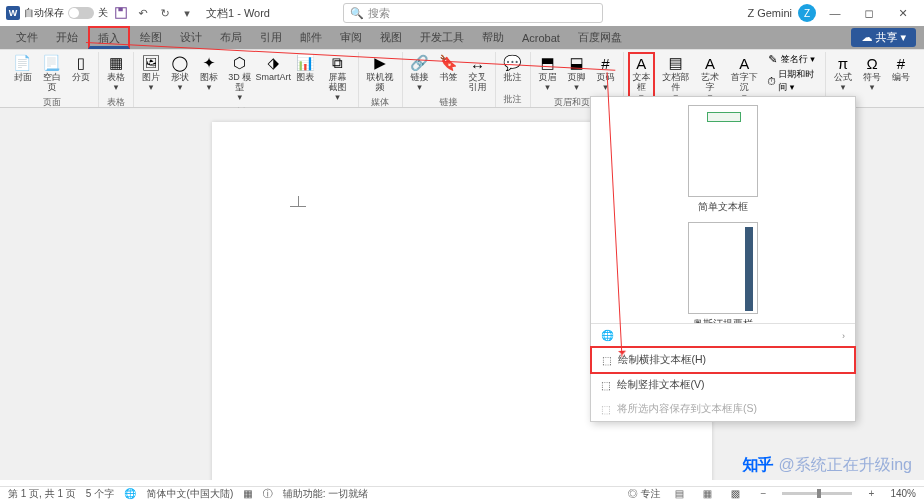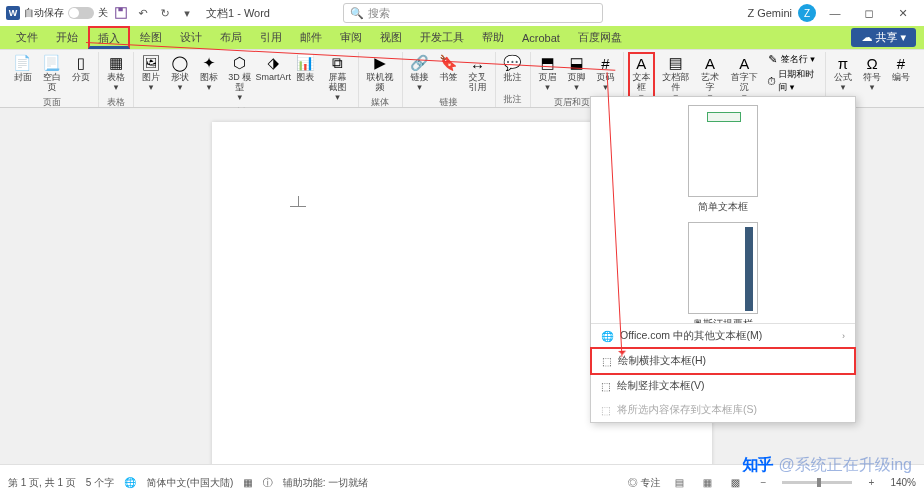--- a/index.html
+++ b/index.html
@@ -13,21 +13,21 @@
 .titlebar .toggle::after { content: ''; position: absolute; left: 1px; top: 1px; width: 10px; height: 10px; background: #fff; border-radius: 50%; }
 .titlebar .qat-btn { width: 18px; height: 18px; display: flex; align-items: center; justify-content: center; color: #555; cursor: pointer; }
 .titlebar .doc-title { margin-left: 6px; font-size: 11px; color: #444; }
 .titlebar .spacer { flex: 1; }
 .titlebar .search { width: 260px; height: 20px; border: 1px solid #ccc; border-radius: 3px; display: flex; align-items: center; padding: 0 6px; gap: 4px; color: #888; font-size: 11px; margin-right: 140px; }
 .titlebar .user { display: flex; align-items: center; gap: 6px; font-size: 11px; color: #444; }
 .titlebar .avatar { width: 18px; height: 18px; background: #1ba1e2; border-radius: 50%; display: flex; align-items: center; justify-content: center; color: #fff; font-size: 10px; }
 .titlebar .winbtn { width: 30px; height: 20px; display: flex; align-items: center; justify-content: center; color: #555; cursor: pointer; }
 
 
-.tabs { height: 24px; display: flex; align-items: center; padding: 0 8px; gap: 2px; background: #bef264; border-bottom: 1px solid #e0e0e0; }
+.tabs { height: 24px; display: flex; align-items: center; padding: 0 8px; gap: 2px; background: #a3a3a3; border-bottom: 1px solid #e0e0e0; }
 .tab { padding: 3px 8px; font-size: 11px; color: #444; cursor: pointer; }
 .tab.active { border: 2px solid #e33; border-bottom: 3px solid #2b579a; padding-bottom: 0; }
 .tabs .right { margin-left: auto; display: flex; gap: 6px; }
 .share-btn { background: #2b579a; color: #fff; padding: 2px 10px; border-radius: 3px; font-size: 11px; display: flex; align-items: center; gap: 3px; }
 
 
 .ribbon { height: 58px; background: #f4f4f4; border-bottom: 1px solid #d0d0d0; display: flex; padding: 2px 6px 0; position: relative; }
 .group { display: flex; flex-direction: column; align-items: center; padding: 0 4px; border-right: 1px solid #e0e0e0; }
 .group:last-child { border-right: none; }
 .group-items { display: flex; gap: 3px; align-items: flex-start; flex: 1; }
@@ -69,21 +69,21 @@
 .gallery-footer { border-top: 1px solid #e0e0e0; }
 .gallery-menu { padding: 5px 10px; font-size: 10.5px; color: #444; display: flex; align-items: center; gap: 6px; cursor: pointer; }
 .gallery-menu.disabled { color: #aaa; cursor: default; }
 .gallery-menu.highlight { border: 2px solid #e33; margin: -1px; }
 .gallery-menu .arrow { margin-left: auto; color: #888; font-size: 9px; }
 .gallery::-webkit-scrollbar, .gallery-scroll::-webkit-scrollbar { width: 10px; }
 .gallery-scroll::-webkit-scrollbar-thumb { background: #c0c0c0; border-radius: 4px; }
 .gallery-scroll::-webkit-scrollbar-track { background: #f0f0f0; }
 
 
-.statusbar { position: absolute; bottom: 0; left: 0; right: 0; height: 36px; background: #fff; border-top: 1px solid #e0e0e0; display: flex; align-items: center; padding: 0 8px; font-size: 10px; color: #555; gap: 10px; }
+.statusbar { position: absolute; bottom: 0; left: 0; right: 0; height: 14px; background: #fff; border-top: 1px solid #e0e0e0; display: flex; align-items: center; padding: 0 8px; font-size: 10px; color: #555; gap: 10px; }
 .statusbar .spacer { flex: 1; }
 .statusbar .viewbtn { width: 18px; display: flex; justify-content: center; cursor: pointer; color: #666; }
 .zoom-slider { width: 70px; height: 3px; background: #ccc; position: relative; }
 .zoom-slider::after { content: ''; position: absolute; left: 50%; top: -3px; width: 4px; height: 9px; background: #888; }
 
 
 .watermark { position: absolute; bottom: 24px; right: 12px; font-size: 16px; color: rgba(80,120,200,.55); display: flex; gap: 6px; font-weight: 500; pointer-events: none; z-index: 30; }
 .watermark .zh { color: #06f; font-weight: bold; letter-spacing: -1px; }
 
 svg { display: block; }
@@ -336,21 +336,20 @@
           <div class="thumb">
             <div class="tb5b"></div>
           </div>
           <div class="cap">花丝提要栏</div>
         </div>
       </div>
   </div>
   <div class="gallery-footer" id="gallery-footer">
       <div class="gallery-menu">
         <span>🌐</span>
-        <span>Office.com 中的其他文本框(M)</span>
         <span class="arrow">›</span>
       </div>
       <div class="gallery-menu highlight">
         <span>⬚</span>
         <span>绘制横排文本框(H)</span>
       </div>
       <div class="gallery-menu">
         <span>⬚</span>
         <span>绘制竖排文本框(V)</span>
       </div>

